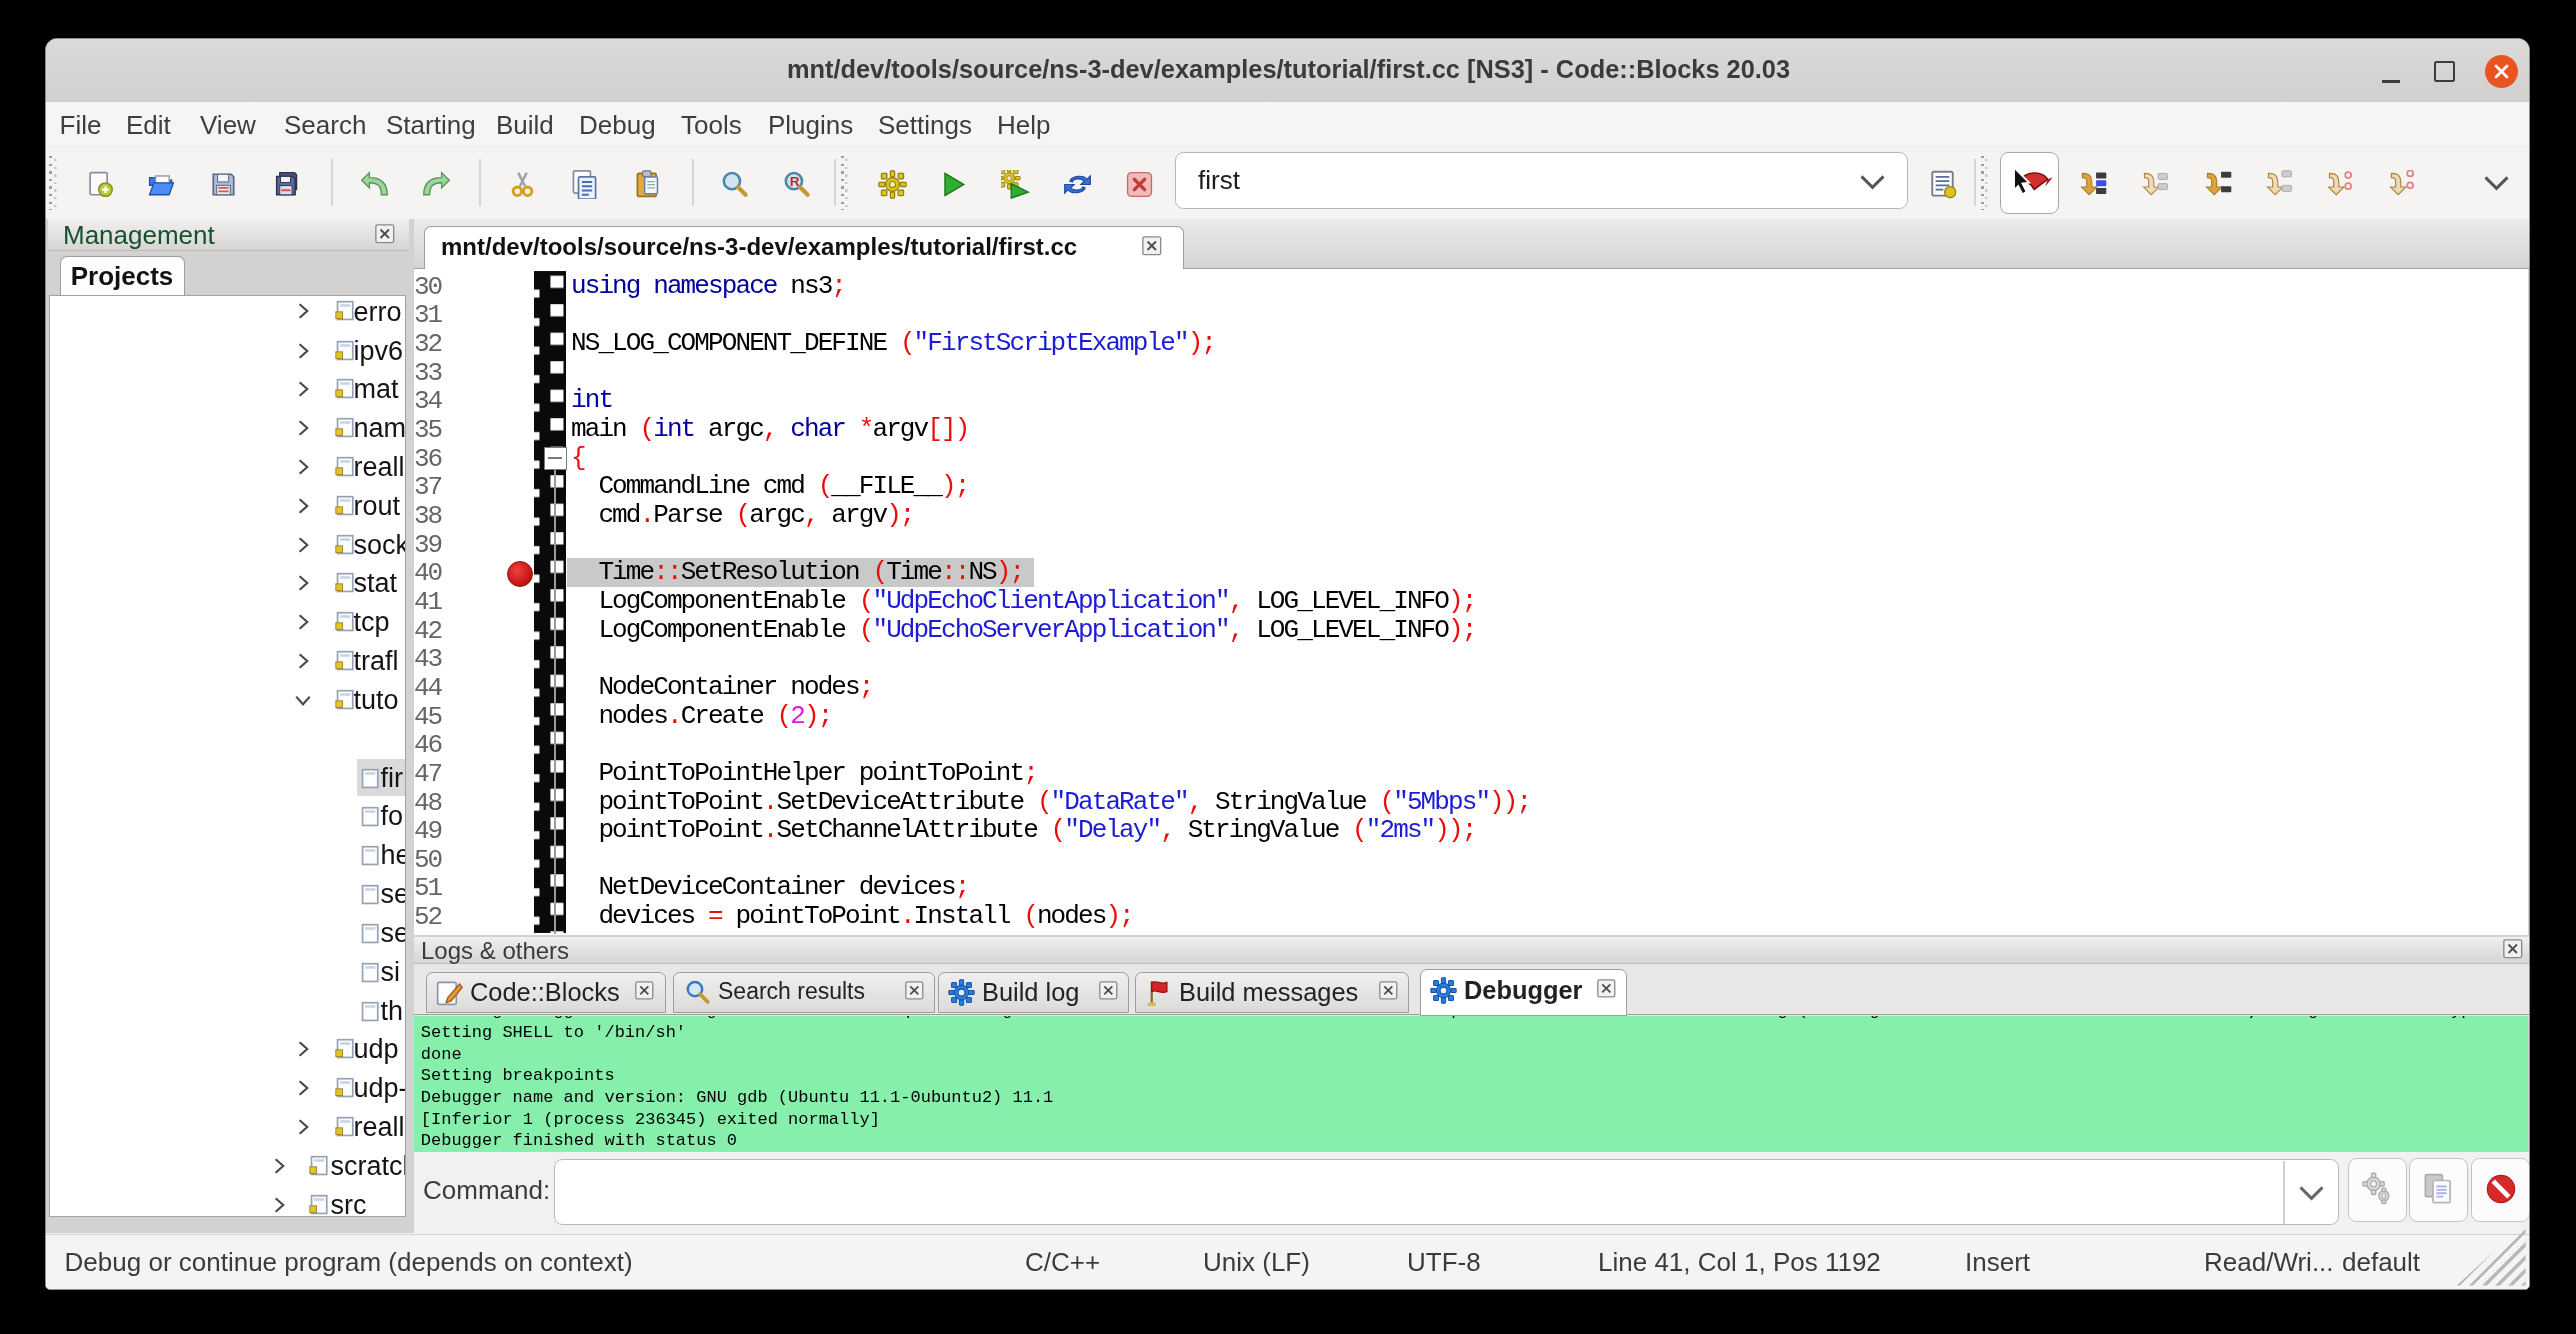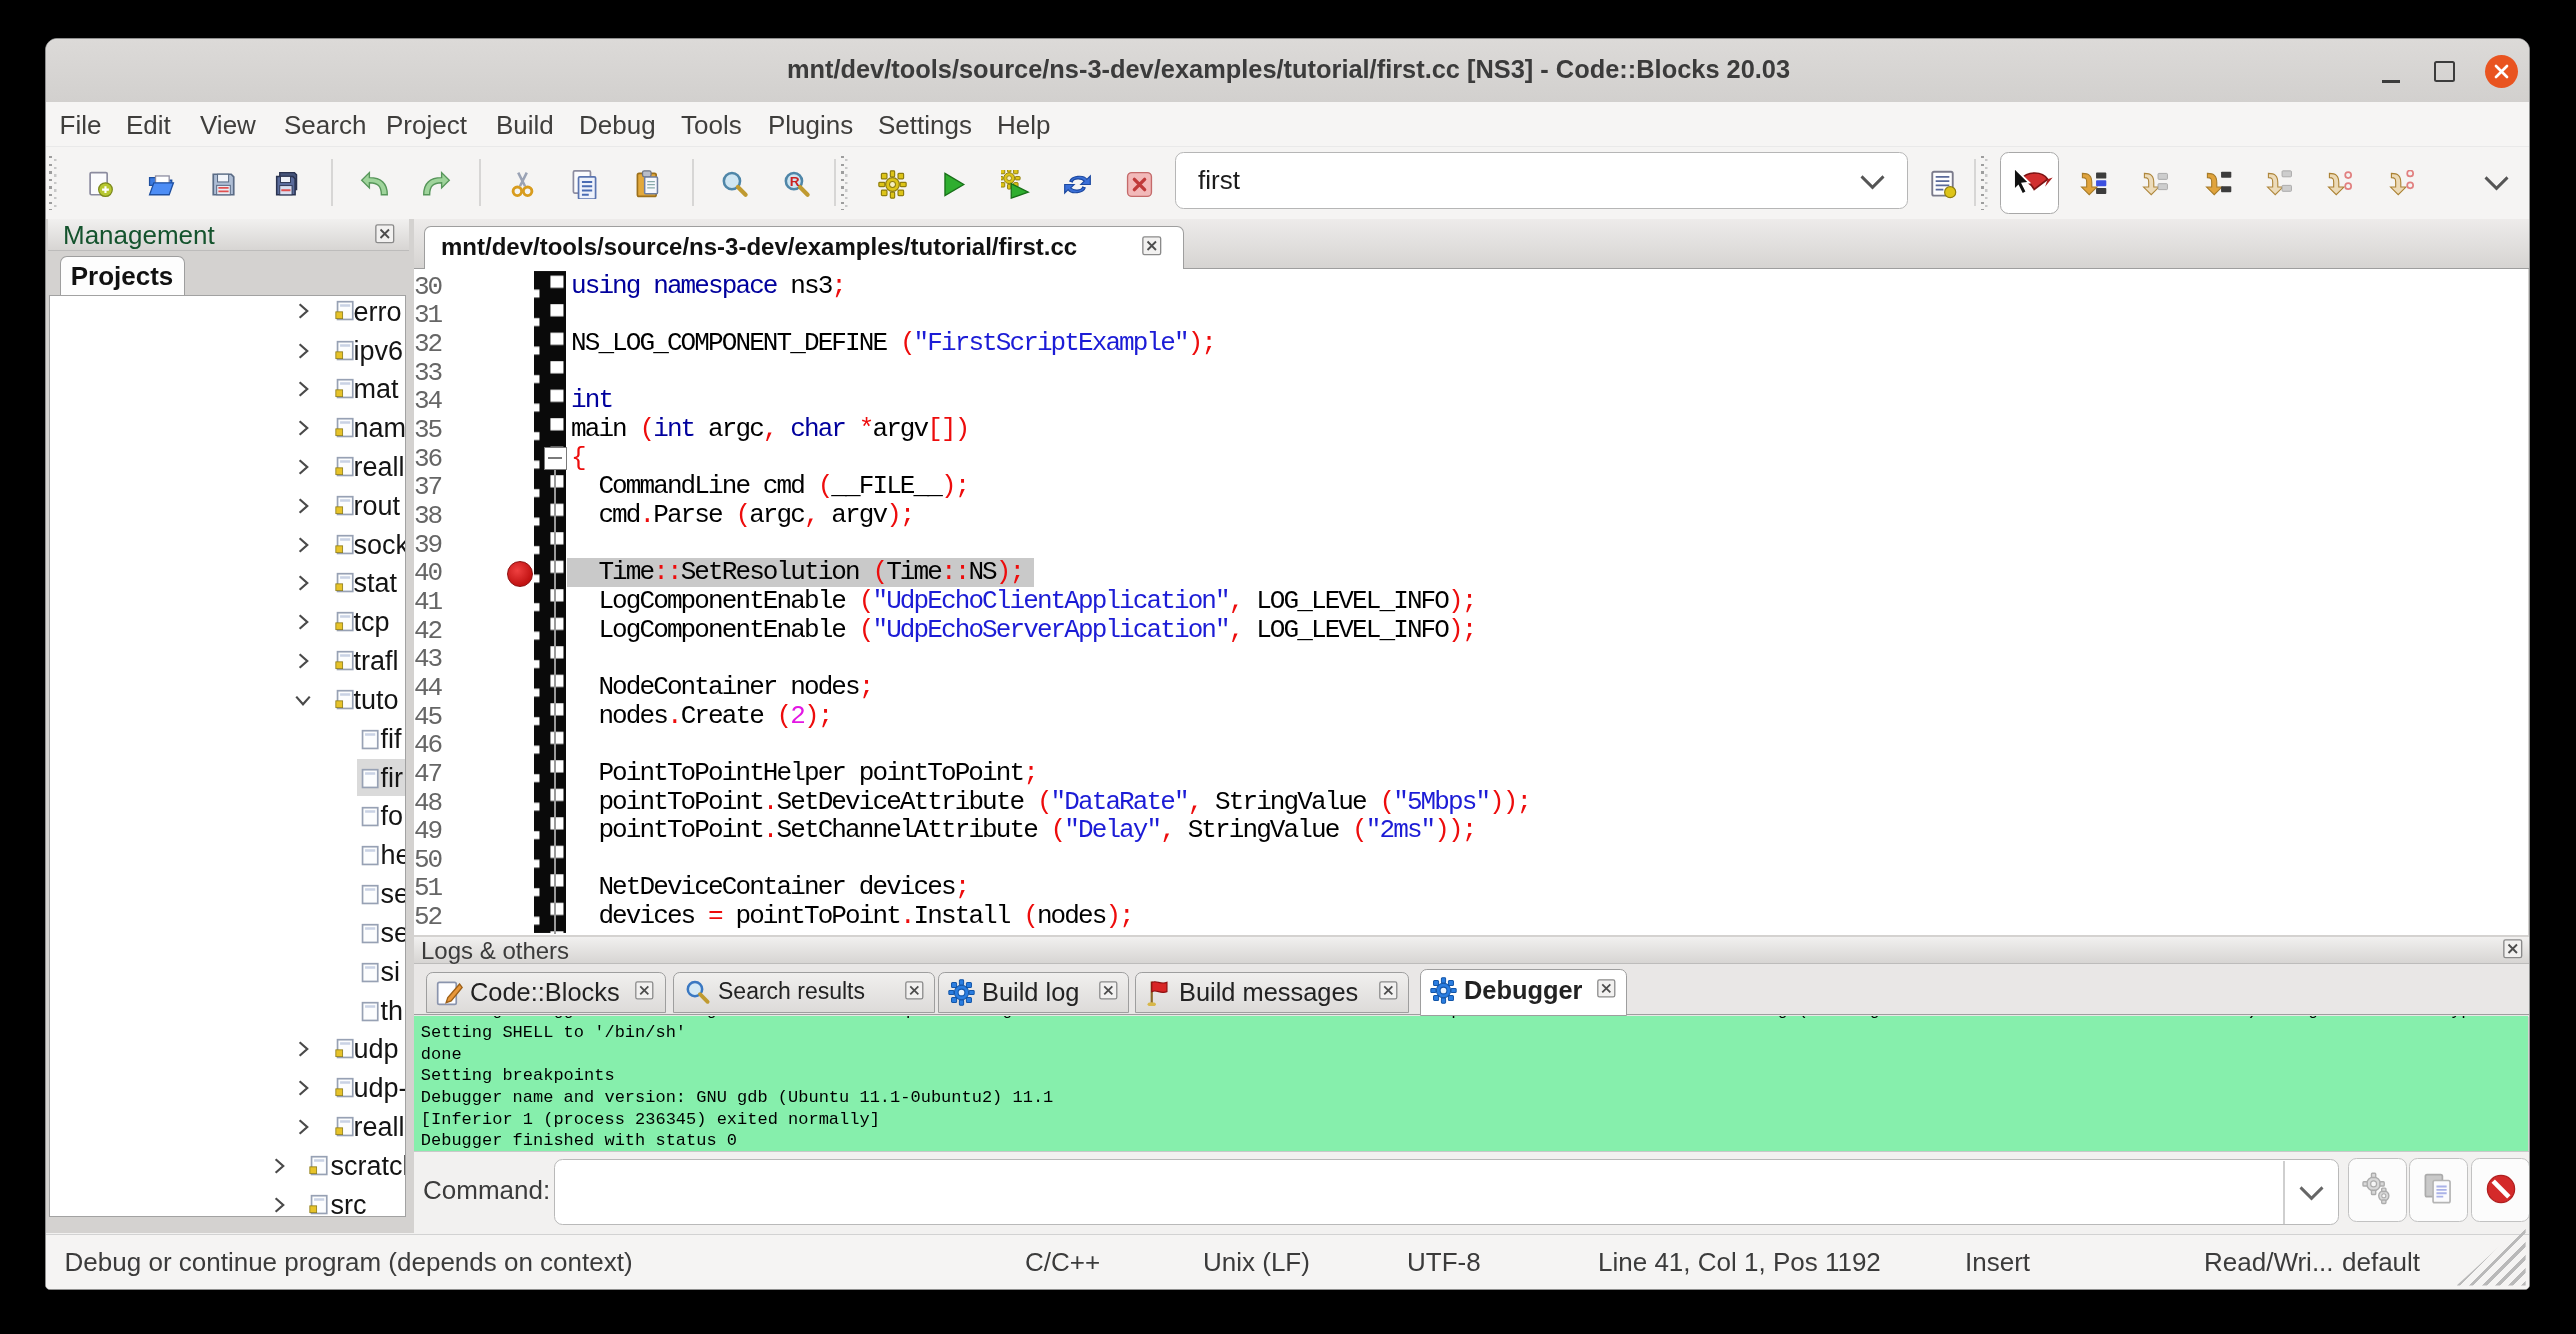--- a/index.html
+++ b/index.html
@@ -41,21 +41,21 @@
 <div class="abs" style="left:2388px;top:22px;width:21px;height:21px;border:2.5px solid #3c3c3c;border-radius:2.5px"></div>
 <div class="abs" style="left:2439px;top:16px;width:33px;height:33px;border-radius:50%;background:#E95420"></div>
 <svg class="abs" style="left:2439px;top:16px" width="33" height="33" viewBox="0 0 39 39">
       <path d="M13 13 L26 26 M26 13 L13 26" stroke="#fff" stroke-width="3.2" stroke-linecap="round"></path>
     </svg>
 <div class="abs menubar"></div>
 <div class="menuitem" style="left:13.5px">File</div>
 <div class="menuitem" style="left:80px">Edit</div>
 <div class="menuitem" style="left:154px">View</div>
 <div class="menuitem" style="left:238px">Search</div>
-<div class="menuitem" style="left:340px">Project</div>
+<div class="menuitem" style="left:340px">Starting</div>
 <div class="menuitem" style="left:450px">Build</div>
 <div class="menuitem" style="left:533px">Debug</div>
 <div class="menuitem" style="left:635px">Tools</div>
 <div class="menuitem" style="left:722px">Plugins</div>
 <div class="menuitem" style="left:832px">Settings</div>
 <div class="menuitem" style="left:951px">Help</div>
 <div class="abs toolbar">
 <div class="handle" style="left:3.4px"></div>
 <div class="handle" style="left:795px"></div>
 <div class="handle" style="left:1935px"></div>
@@ -362,27 +362,20 @@
 <div class="trow" style="top:385px">
 <svg class="abs" style="left:242px;top:7.6px" width="22" height="22" viewBox="0 0 26 26">
           <path d="M5 9 L13 18 L21 9" fill="none" stroke="#4a4a4a" stroke-width="2.6"></path>
         </svg>
 <svg class="abs" style="left:285px;top:7.6px" width="20.3" height="22" viewBox="0 0 24 26">
           <rect x="3" y="2" width="18" height="21" fill="#fcfdfe" stroke="#97a1b4" stroke-width="2"></rect>
           <rect x="6" y="5" width="12" height="3" fill="#c9d2e4"></rect>
           <rect x="1" y="14" width="8" height="8" fill="#e7c32a" stroke="#907f1c" stroke-width="1"></rect>
         </svg>
 <div class="trowtext" style="left:303px">tuto</div>
-</div>
-<div class="trow" style="top:424px">
-<svg class="abs" style="left:310px;top:8.5px" width="20.3" height="22" viewBox="0 0 24 26">
-          <rect x="3" y="2" width="18" height="21" fill="#fcfdfe" stroke="#97a1b4" stroke-width="2"></rect>
-          <rect x="6" y="5" width="12" height="3" fill="#c9d2e4"></rect>
-        </svg>
-<div class="trowtext" style="left:330px">fif</div>
 </div>
 <div class="trow" style="top:463px">
 <div class="abs" style="left:307px;top:0px;width:49px;height:37px;background:#dadada"></div>
 <svg class="abs" style="left:310px;top:8.5px" width="20.3" height="22" viewBox="0 0 24 26">
           <rect x="3" y="2" width="18" height="21" fill="#fcfdfe" stroke="#97a1b4" stroke-width="2"></rect>
           <rect x="6" y="5" width="12" height="3" fill="#c9d2e4"></rect>
         </svg>
 <div class="trowtext" style="left:330px">fir</div>
 </div>
 <div class="trow" style="top:501px">

